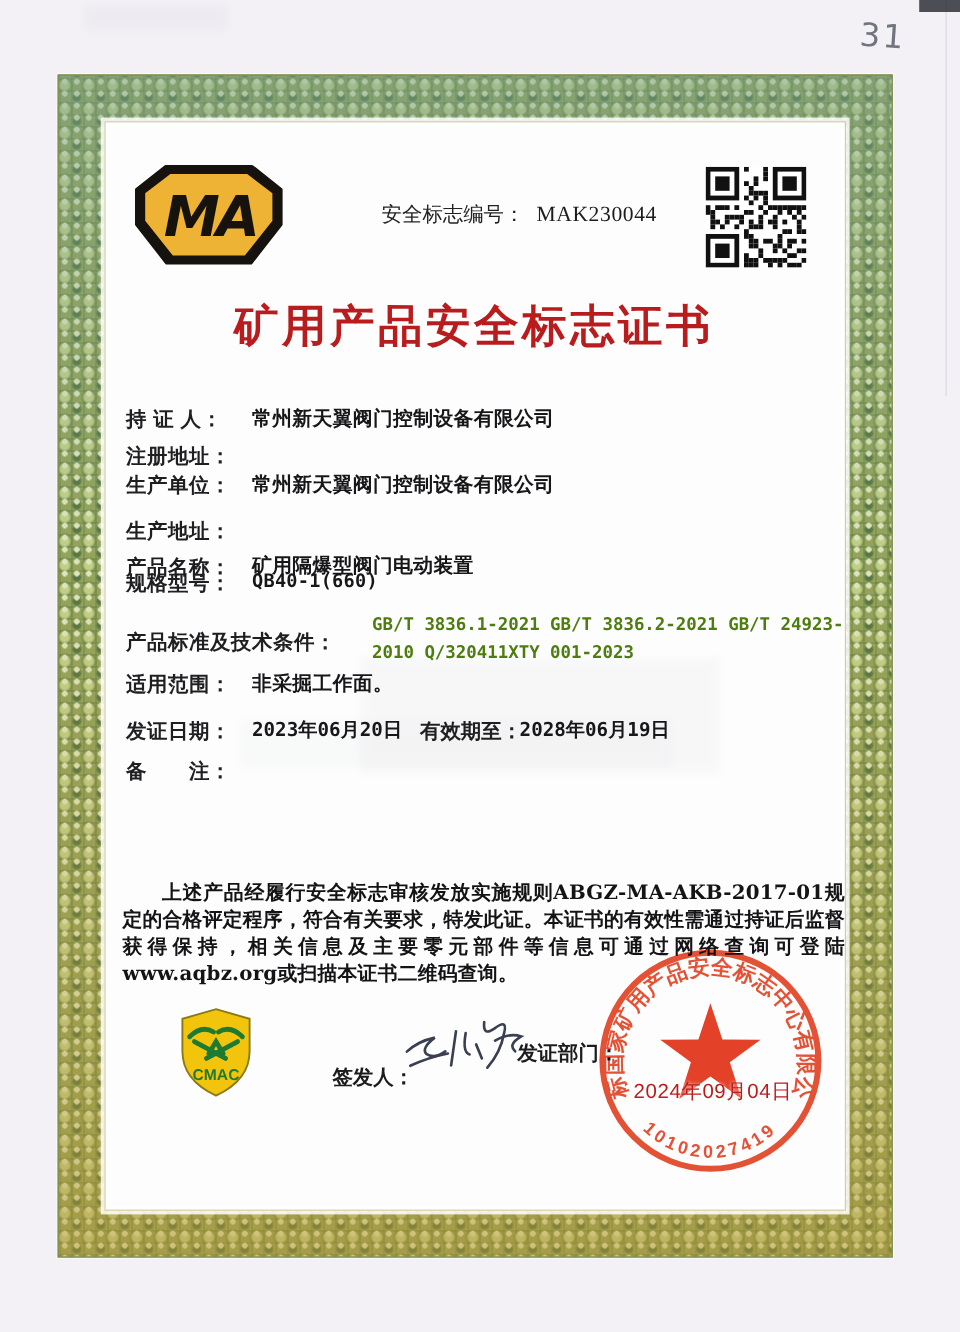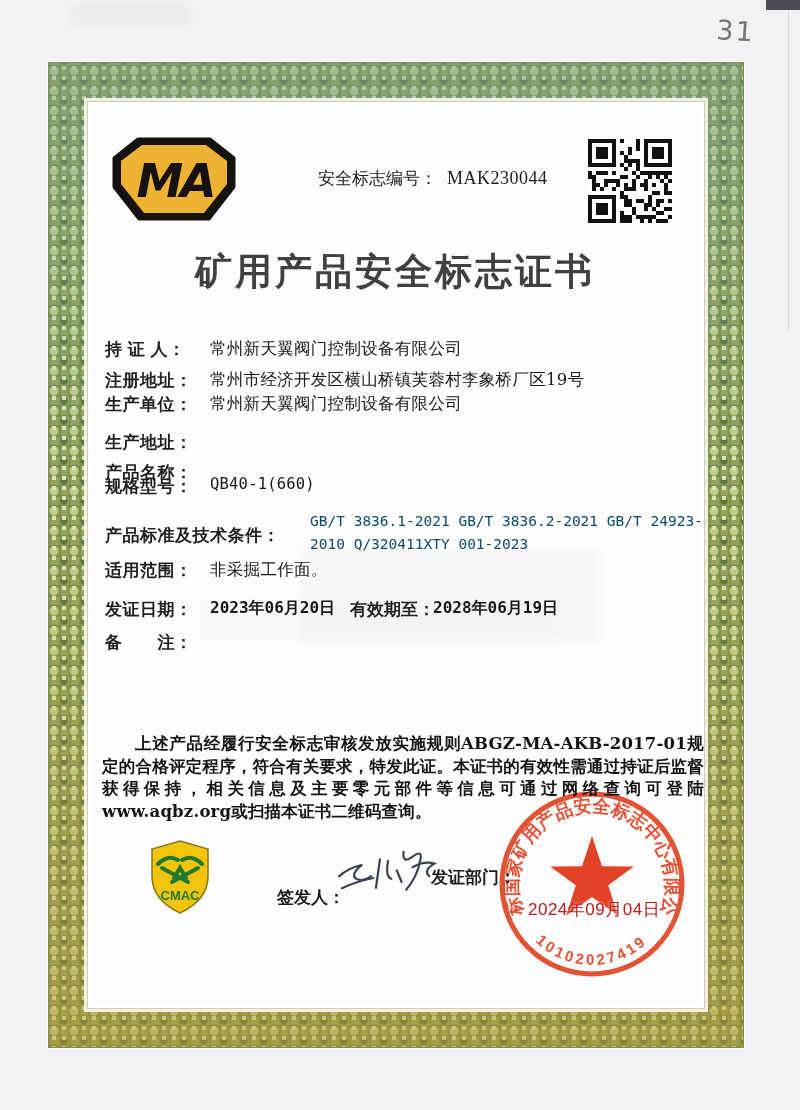--- a/index.html
+++ b/index.html
@@ -45,37 +45,37 @@
 
   .ma-logo{position:absolute;left:112px;top:137px;width:124px;height:76px;}
   .qr{position:absolute;left:588px;top:139px;width:84px;height:84px;}
 
   .cert-no{position:absolute;left:303px;top:167px;font-size:17px;white-space:nowrap;}
   .cert-no .lbl{font-family:"DejaVu Serif", serif;color:#222;margin-left:15px;}
   .cert-no .val{font-family:"Liberation Serif", serif;font-size:18px;letter-spacing:.5px;margin-left:10px;}
 
   .doc-title{
     position:absolute;left:86px;top:247px;width:618px;text-align:center;
-    font-size:37px;font-weight:bold;letter-spacing:3px;color:#404040;
+    font-size:37px;font-weight:bold;letter-spacing:3px;color:#b91c1c;
     font-family:"Liberation Sans", sans-serif;
   }
 
   .row{position:absolute;left:0;top:0;width:652px;height:24px;}
   .row .lbl{
     position:absolute;left:105px;font-size:17px;font-weight:bold;color:#1f1f22;
     letter-spacing:.5px;white-space:nowrap;
   }
   .row .val{
-    position:absolute;left:210px;font-size:16.5px;font-weight:normal;color:#17171a;
+    position:absolute;left:210px;font-size:16.5px;font-weight:bold;color:#17171a;
     font-family:"DejaVu Serif", serif;white-space:nowrap;letter-spacing:.3px;
   }
   .row .val.num{font-family:"DejaVu Sans Mono", monospace;font-size:15.5px;letter-spacing:.2px;}
   .std-line{
-    position:absolute;left:310px;font-size:14.5px;font-weight:normal;
-    font-family:"DejaVu Sans Mono", monospace;white-space:nowrap;color:#0c4a6e;
+    position:absolute;left:310px;font-size:14.5px;font-weight:bold;
+    font-family:"DejaVu Sans Mono", monospace;white-space:nowrap;color:#4d7c0f;
   }
   .lbl2{position:absolute;font-size:17px;font-weight:bold;color:#1f1f22;white-space:nowrap;}
   .val2{position:absolute;font-size:16px;font-weight:bold;color:#17171a;white-space:nowrap;
         font-family:"DejaVu Sans Mono", monospace;}
 
   .notice{
     position:absolute;left:102px;top:733px;width:602px;
     font-size:16.5px;font-weight:bold;line-height:22.5px;
     font-family:"DejaVu Serif", serif;color:#141416;
     text-indent:2em;text-align:justify;letter-spacing:.2px;
@@ -250,31 +250,31 @@
 </div>
 
 <div class="doc-title">矿用产品安全标志证书</div>
 
 <div class="row" style="top:338px">
   <span class="lbl">持 证 人：</span>
   <span class="val">常州新天翼阀门控制设备有限公司</span>
 </div>
 <div class="row" style="top:369px">
   <span class="lbl">注册地址：</span>
-  <span class="val">常州市经济开发区横山桥镇芙蓉村李象桥厂区19号</span>
 </div>
 <div class="row" style="top:393px">
   <span class="lbl">生产单位：</span>
   <span class="val">常州新天翼阀门控制设备有限公司</span>
 </div>
 <div class="row" style="top:431px">
   <span class="lbl">生产地址：</span>
 </div>
 <div class="row" style="top:461px">
   <span class="lbl">产品名称：</span>
+  <span class="val">矿用隔爆型阀门电动装置</span>
 </div>
 <div class="row" style="top:475px">
   <span class="lbl">规格型号：</span>
   <span class="val num">QB40-1(660)</span>
 </div>
 <div class="row" style="top:524px">
   <span class="lbl">产品标准及技术条件：</span>
 </div>
 <span class="std-line" style="top:513px">GB/T 3836.1-2021 GB/T 3836.2-2021 GB/T 24923-</span>
 <span class="std-line" style="top:536px">2010 Q/320411XTY 001-2023</span>

